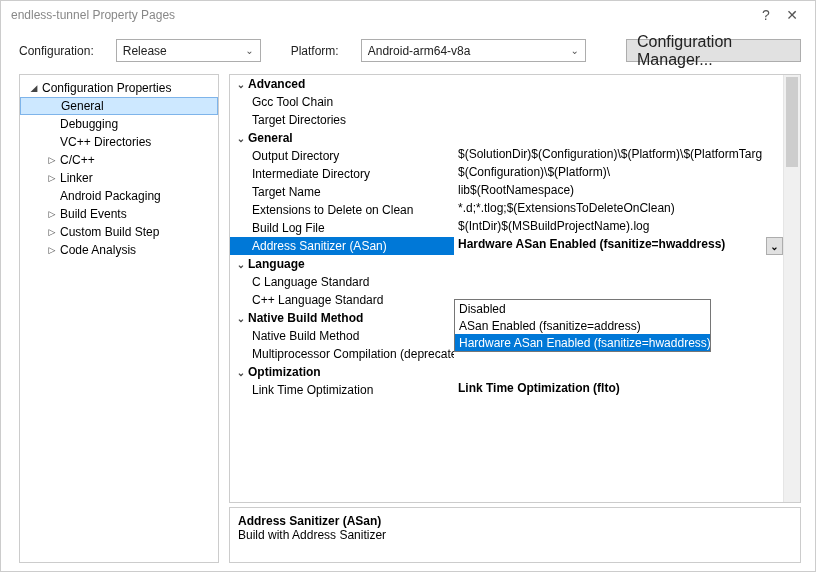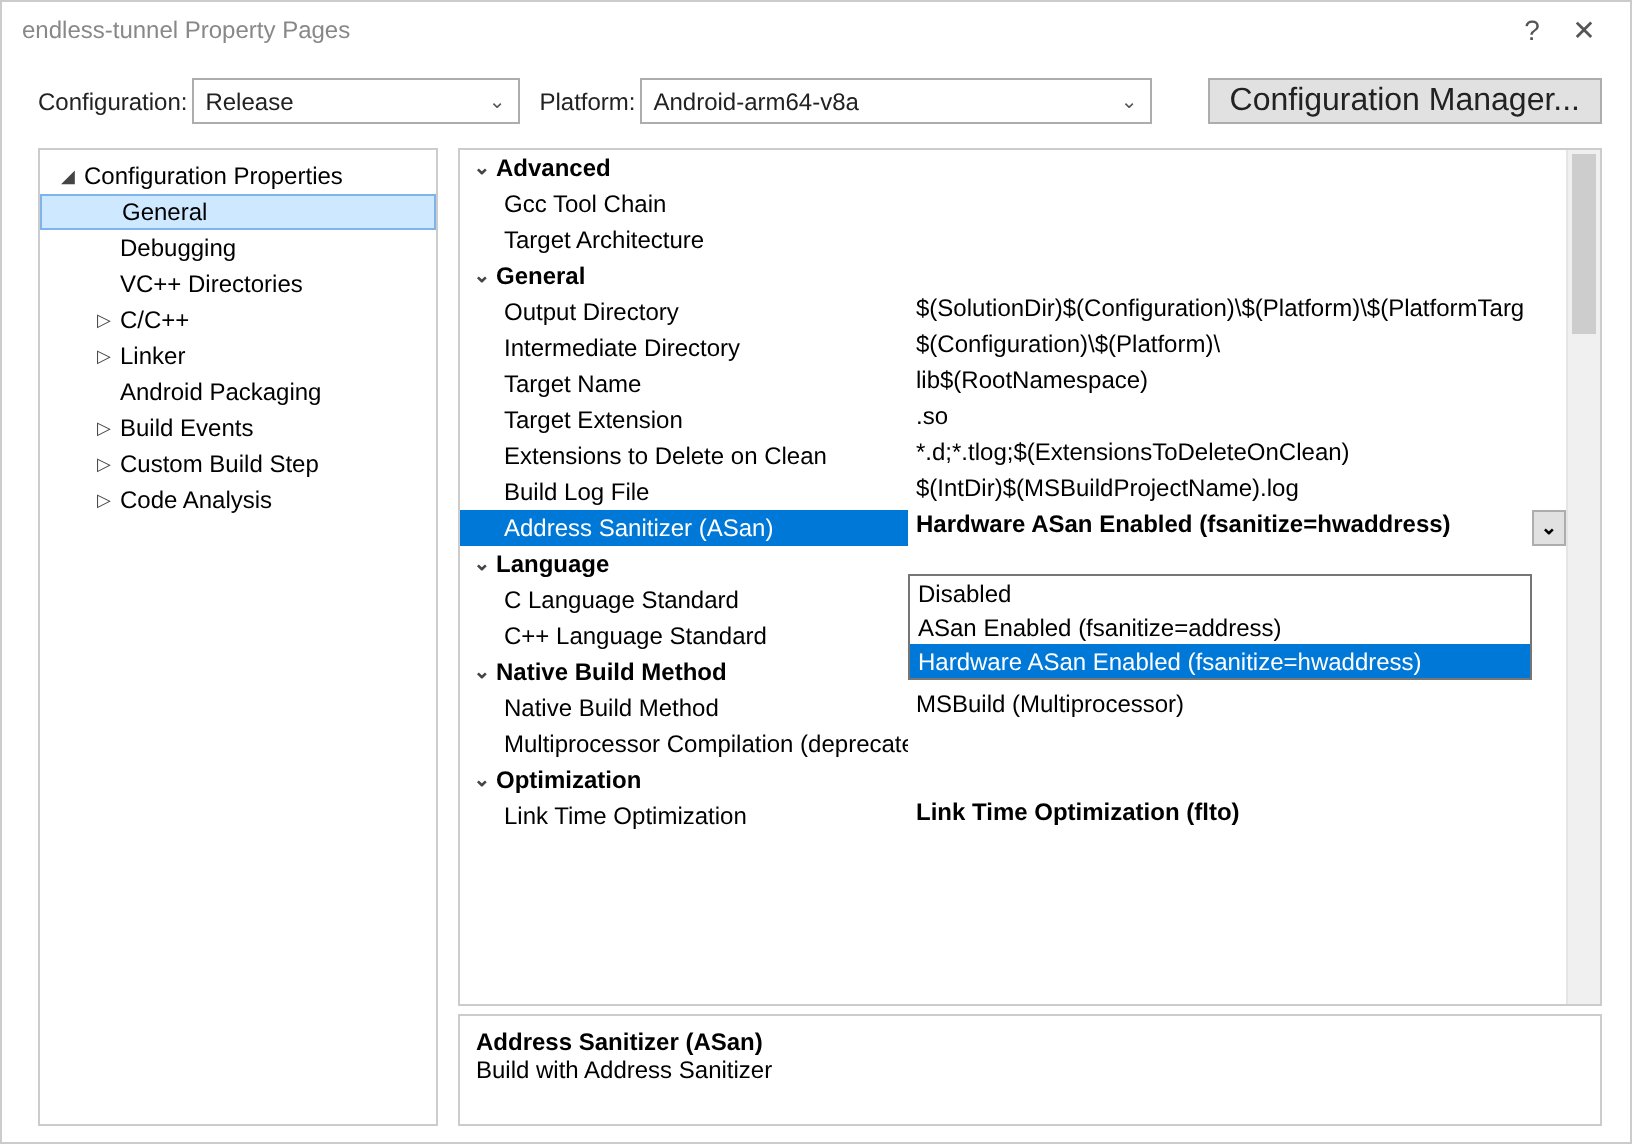--- a/index.html
+++ b/index.html
@@ -1,21 +1,21 @@
 <!DOCTYPE html>
 <html><head>
 <meta charset="utf-8">
 <style>
   * { box-sizing: border-box; font-family: "Segoe UI", Tahoma, sans-serif; }
   html, body { margin: 0; padding: 0; background: #fff; width: 816px; height: 572px; overflow: hidden; }
   .window { width: 816px; height: 572px; border: 1px solid #ccc; background: #fff; display: flex; flex-direction: column; }
   .titlebar { display: flex; align-items: center; height: 28px; padding: 0 10px; font-size: 12px; color: #888; }
   .titlebar .spacer { flex: 1; }
   .titlebar .sys-btn { width: 26px; text-align: center; font-size: 14px; color: #555; }
-  .config-row { display: flex; align-items: center; gap: 0; padding: 10px 14px 12px 18px; font-size: 12px; color: #222; }
+  .config-row { display: flex; align-items: center; gap: 20px; padding: 10px 14px 12px 18px; font-size: 12px; color: #222; }
   .config-row label { margin-right: 2px; }
   .config-row .sel { position: relative; display: flex; align-items: center; justify-content: space-between; height: 23px; border: 1px solid #adadad; background: #fff; padding: 0 6px; font-size: 12px; }
   .config-row .sel .chev-icon { font-size: 10px; color: #555; }
   .config-row .btn { height: 23px; border: 1px solid #adadad; background: #e1e1e1; padding: 0 10px; font-size: 16px; display: flex; align-items: center; }
   .body { flex: 1; display: flex; gap: 10px; padding: 0 14px 8px 18px; min-height: 0; }
   .tree { width: 200px; border: 1px solid #ccc; background: #fff; padding: 4px 0; font-size: 12px; overflow: auto; }
   .tree-row { display: flex; align-items: center; height: 18px; padding: 0 4px 0 8px; white-space: nowrap; cursor: default; }
   .tree-row .expander { width: 12px; font-size: 9px; color: #444; display: inline-flex; justify-content: center; }
   .tree-row.root .label { font-weight: 400; }
   .tree-row.indent1 { padding-left: 26px; }
@@ -29,21 +29,21 @@
   .grow { display: flex; align-items: center; height: 18px; }
   .grow .col-l { width: 224px; display: flex; align-items: center; height: 100%; padding-left: 4px; white-space: nowrap; overflow: hidden; }
   .grow .col-r { flex: 1; display: flex; align-items: flex-start; height: 100%; padding-left: 4px; padding-right: 20px; white-space: nowrap; overflow: hidden; }
   .grow.cat .col-l { font-weight: 700; }
   .grow.cat .exp { width: 14px; font-size: 10px; color: #444; display: inline-flex; justify-content: center; }
   .grow.prop .col-l { padding-left: 22px; }
   .grow.sel .col-l { background: #0078d7; color: #fff; }
   .grow.sel .col-r { font-weight: 700; position: relative; }
   .grow.sel .col-r .dd-btn { position: absolute; right: 17px; top: 0; width: 17px; height: 18px; border: 1px solid #adadad; background: #e1e1e1; font-size: 10px; display: flex; align-items: center; justify-content: center; }
   .bold { font-weight: 700; }
-  .dropdown { position: absolute; left: 224px; top: 212px; width: 312px; background: #fff; border: 1px solid #767676; font-size: 12px; z-index: 10; }
+  .dropdown { position: absolute; left: 224px; top: 224px; width: 257px; background: #fff; border: 1px solid #767676; font-size: 12px; z-index: 10; }
   .dropdown .opt { height: 17px; padding: 0 4px; display: flex; align-items: center; white-space: nowrap; }
   .dropdown .opt.hl { background: #0078d7; color: #fff; }
   .desc { border: 1px solid #ccc; border-top: 1px solid #ccc; background: #fff; padding: 6px 8px; font-size: 12px; height: 56px; margin-top: 4px; }
   .desc .t { font-weight: 700; }
   .footer { display: flex; justify-content: flex-end; gap: 8px; padding: 10px 14px 14px 0; }
   .footer .btn { width: 86px; height: 23px; border: 1px solid #adadad; background: #e1e1e1; font-size: 12px; }
 </style>
 </head>
 <body>
 
@@ -130,21 +130,21 @@
             <div class="grow prop">
               <div class="col-l">
                 <span>Gcc Tool Chain</span>
               </div>
               <div class="col-r">
                 <span class=""></span>
               </div>
             </div>
             <div class="grow prop">
               <div class="col-l">
-                <span>Target Architecture</span>
+                <span>Target Directories</span>
               </div>
               <div class="col-r">
                 <span class=""></span>
               </div>
             </div>
             <div class="grow cat">
               <div class="col-l">
                 <span class="exp">⌄</span>
                 <span>General</span>
               </div>
@@ -165,28 +165,20 @@
               <div class="col-r">
                 <span class="">$(Configuration)\$(Platform)\</span>
               </div>
             </div>
             <div class="grow prop">
               <div class="col-l">
                 <span>Target Name</span>
               </div>
               <div class="col-r">
                 <span class="">lib$(RootNamespace)</span>
-              </div>
-            </div>
-            <div class="grow prop">
-              <div class="col-l">
-                <span>Target Extension</span>
-              </div>
-              <div class="col-r">
-                <span class="">.so</span>
               </div>
             </div>
             <div class="grow prop">
               <div class="col-l">
                 <span>Extensions to Delete on Clean</span>
               </div>
               <div class="col-r">
                 <span class="">*.d;*.tlog;$(ExtensionsToDeleteOnClean)</span>
               </div>
             </div>

